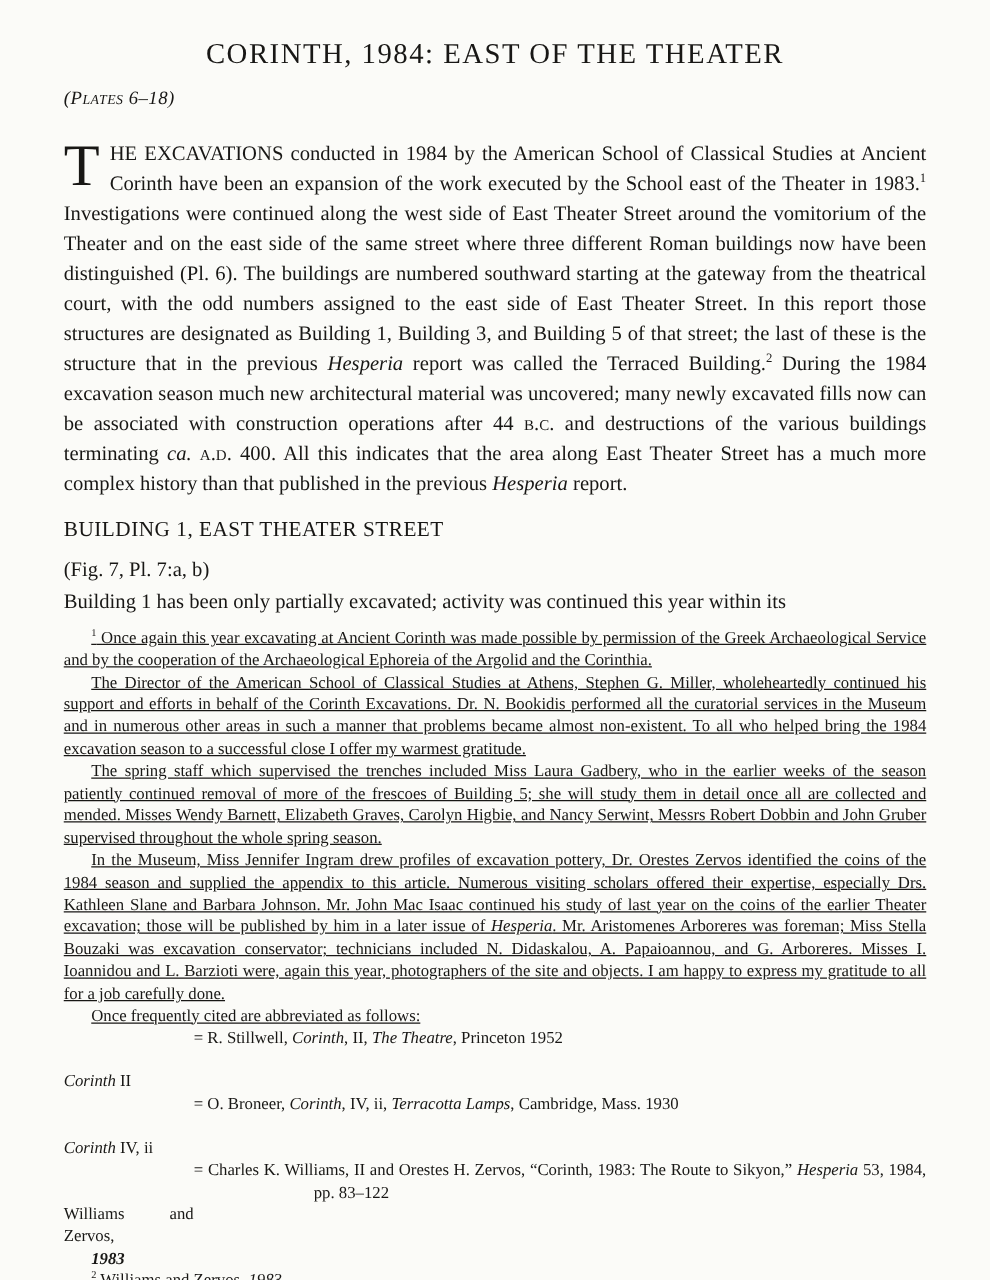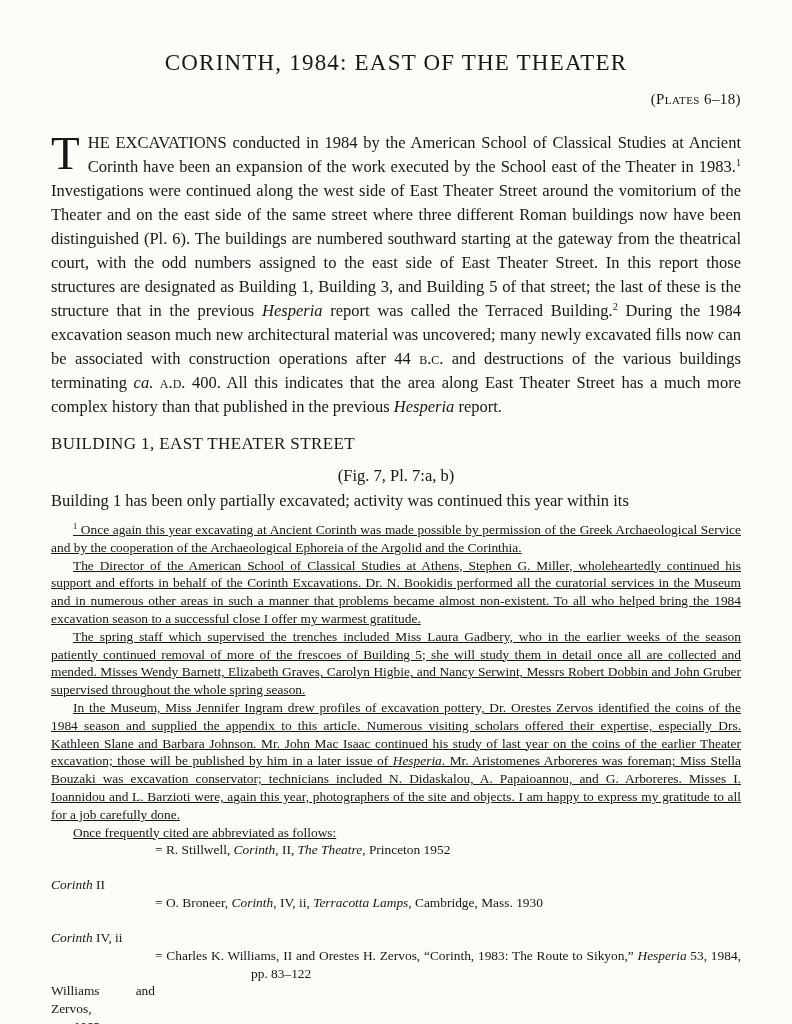--- a/index.html
+++ b/index.html
@@ -6,36 +6,37 @@
   body {
     width: 792px; height: 1024px;
     background: #fbfbf8;
     color: #181715;
     font-family: "Liberation Serif", "DejaVu Serif", serif;
     overflow: hidden;
   }
   .page {
     box-sizing: border-box;
     width: 792px; height: 1024px;
-    padding: 50px 51px 0 51px;
+    padding: 30px 51px 0 51px;
     overflow: hidden;
   }
   .title {
     font-size: 23px;
     font-weight: normal;
     text-align: center;
     letter-spacing: 1.2px;
     margin: 0;
     white-space: nowrap;
   }
   .subtitle {
-    text-align: right;
+    text-align: left;
     font-size: 15px;
     margin: 15px 0 0 0;
     letter-spacing: 0.4px;
+    font-style: italic;
   }
   .intro {
     margin: 23px 0 0 0;
     font-size: 16.5px;
     line-height: 24px;
     text-align: justify;
   }
   .dropcap {
     float: left;
     font-size: 47px;
@@ -44,21 +45,20 @@
   }
   .heading {
     font-size: 17px;
     font-weight: normal;
     text-align: left;
     letter-spacing: 0.4px;
     margin: 15px 0 12px 0;
   }
   .subheading {
     font-size: 16.5px;
-    text-align: center;
     margin: 2px 0 0 0;
   }
   .body-line {
     font-size: 16.5px;
     line-height: 24px;
     text-align: justify;
     margin: 3px 0 0 0;
   }
   .footnotes {
     margin-top: 8px;

